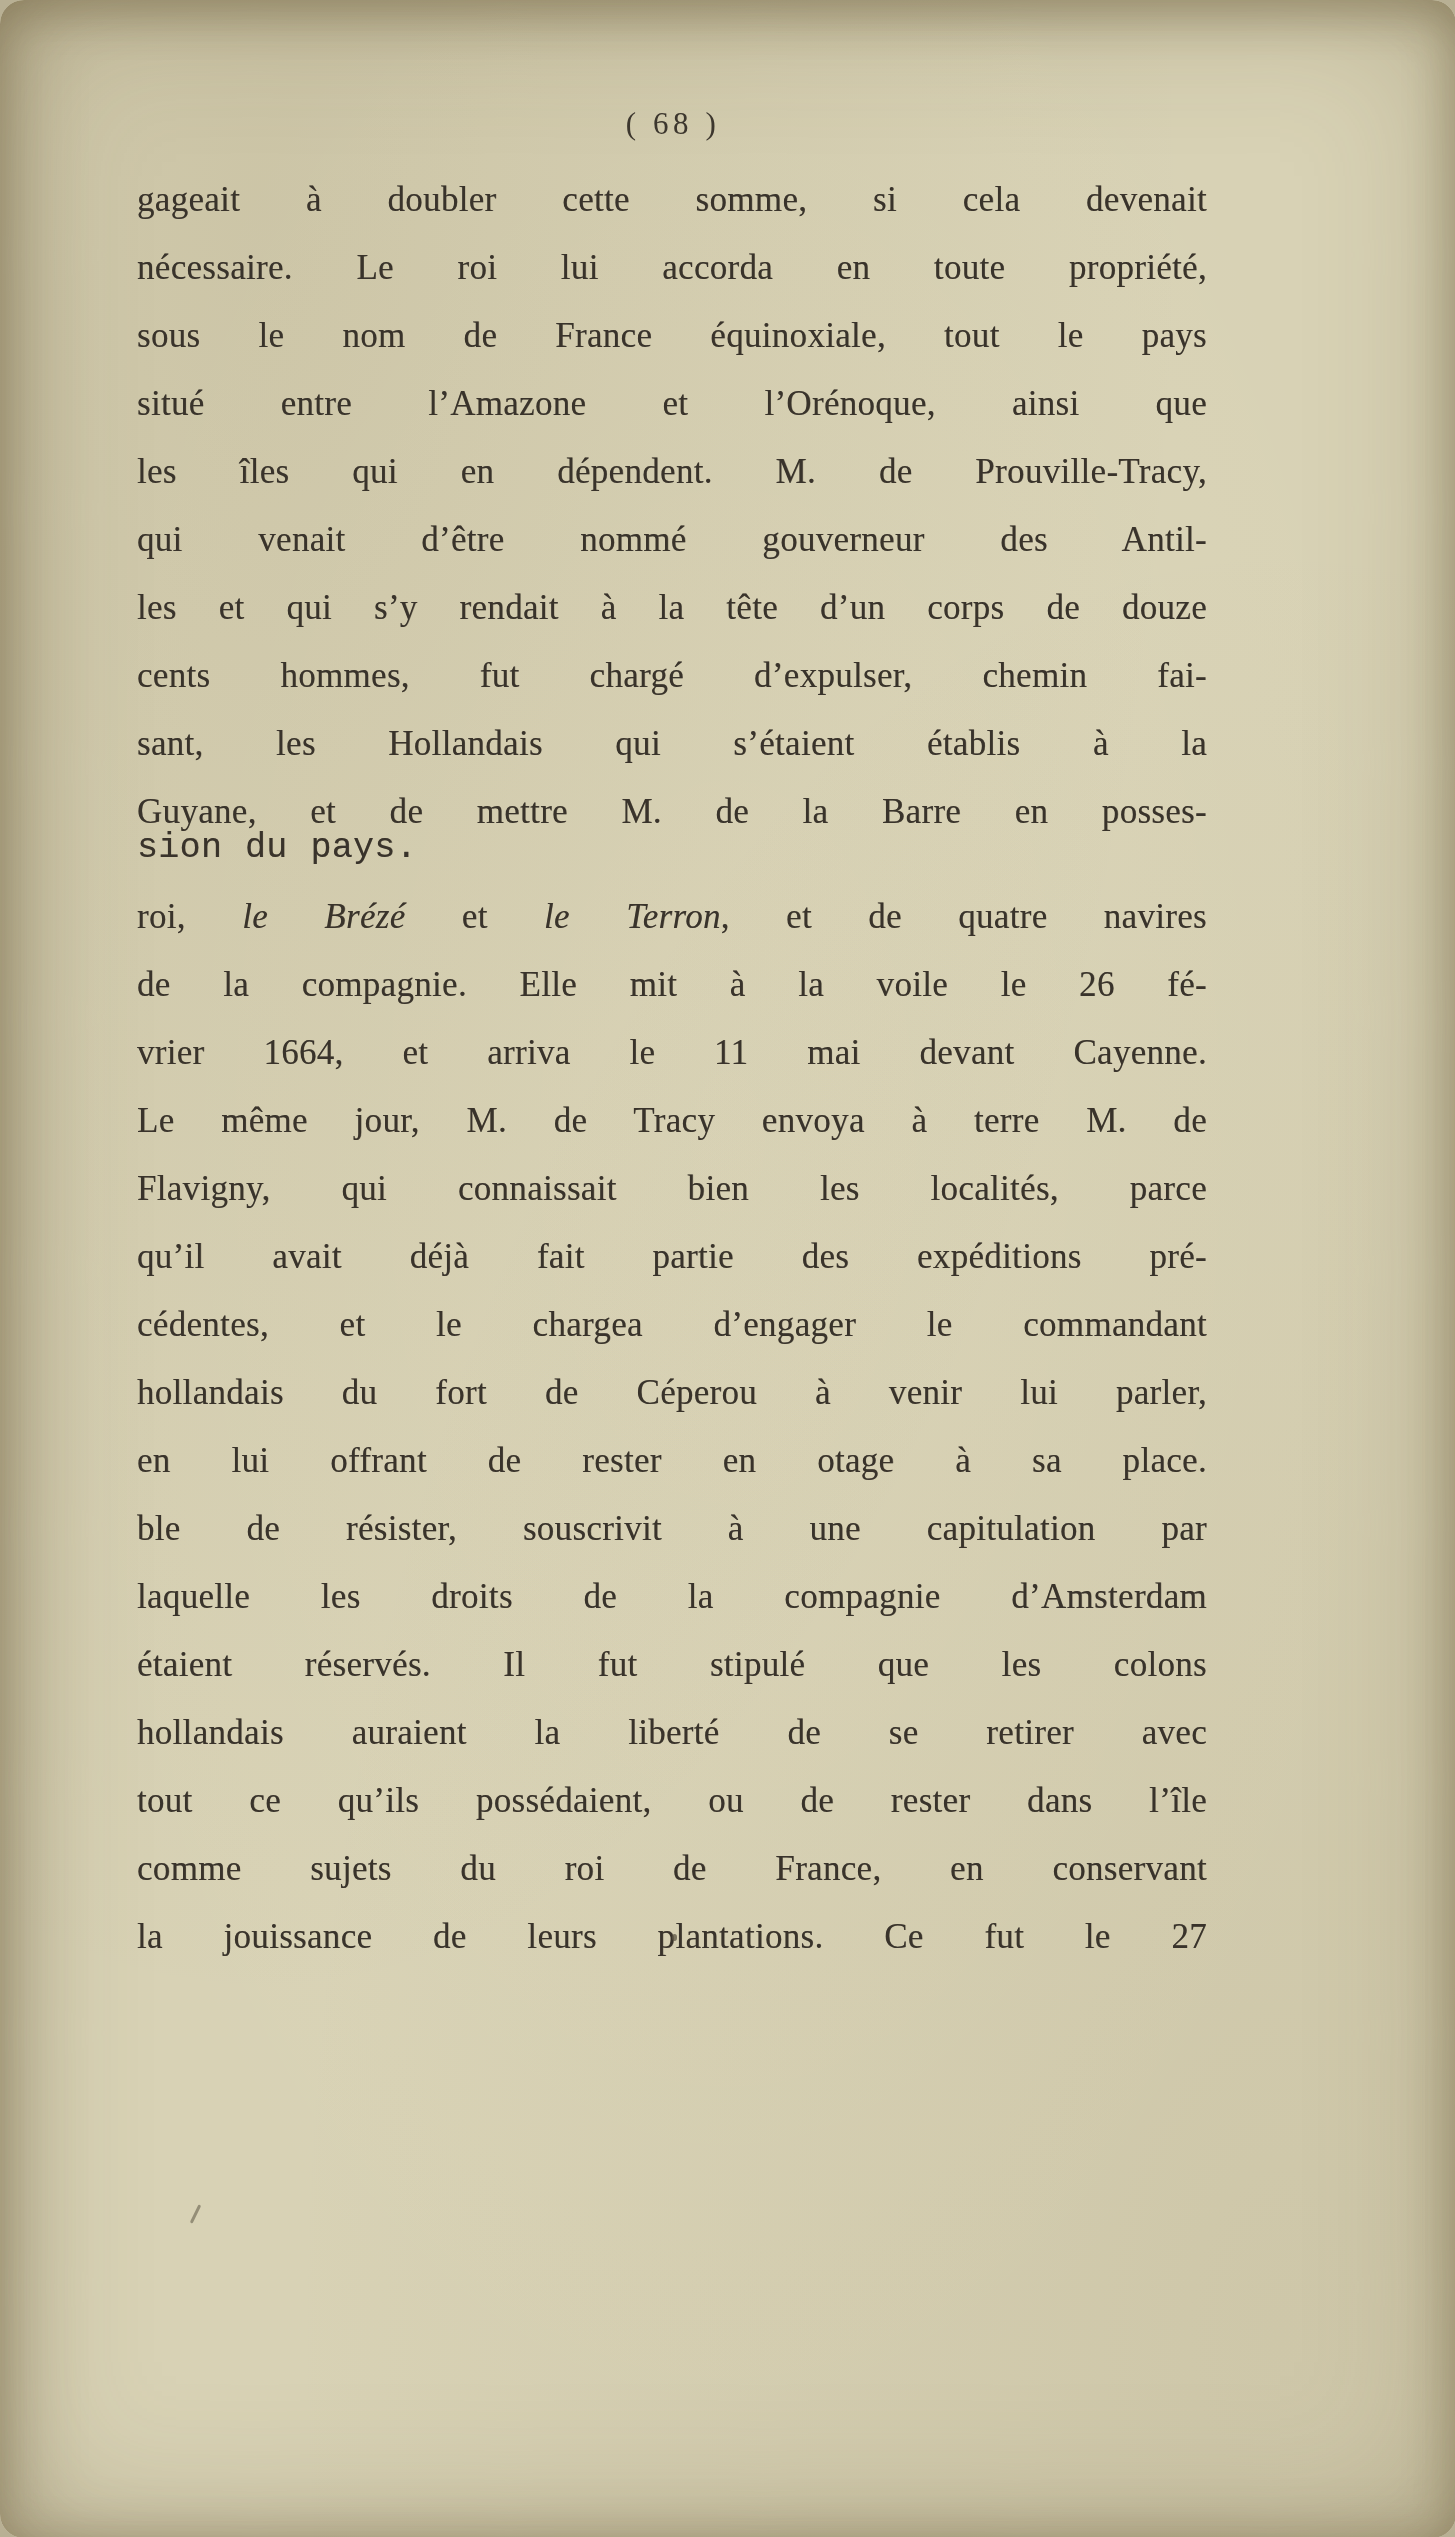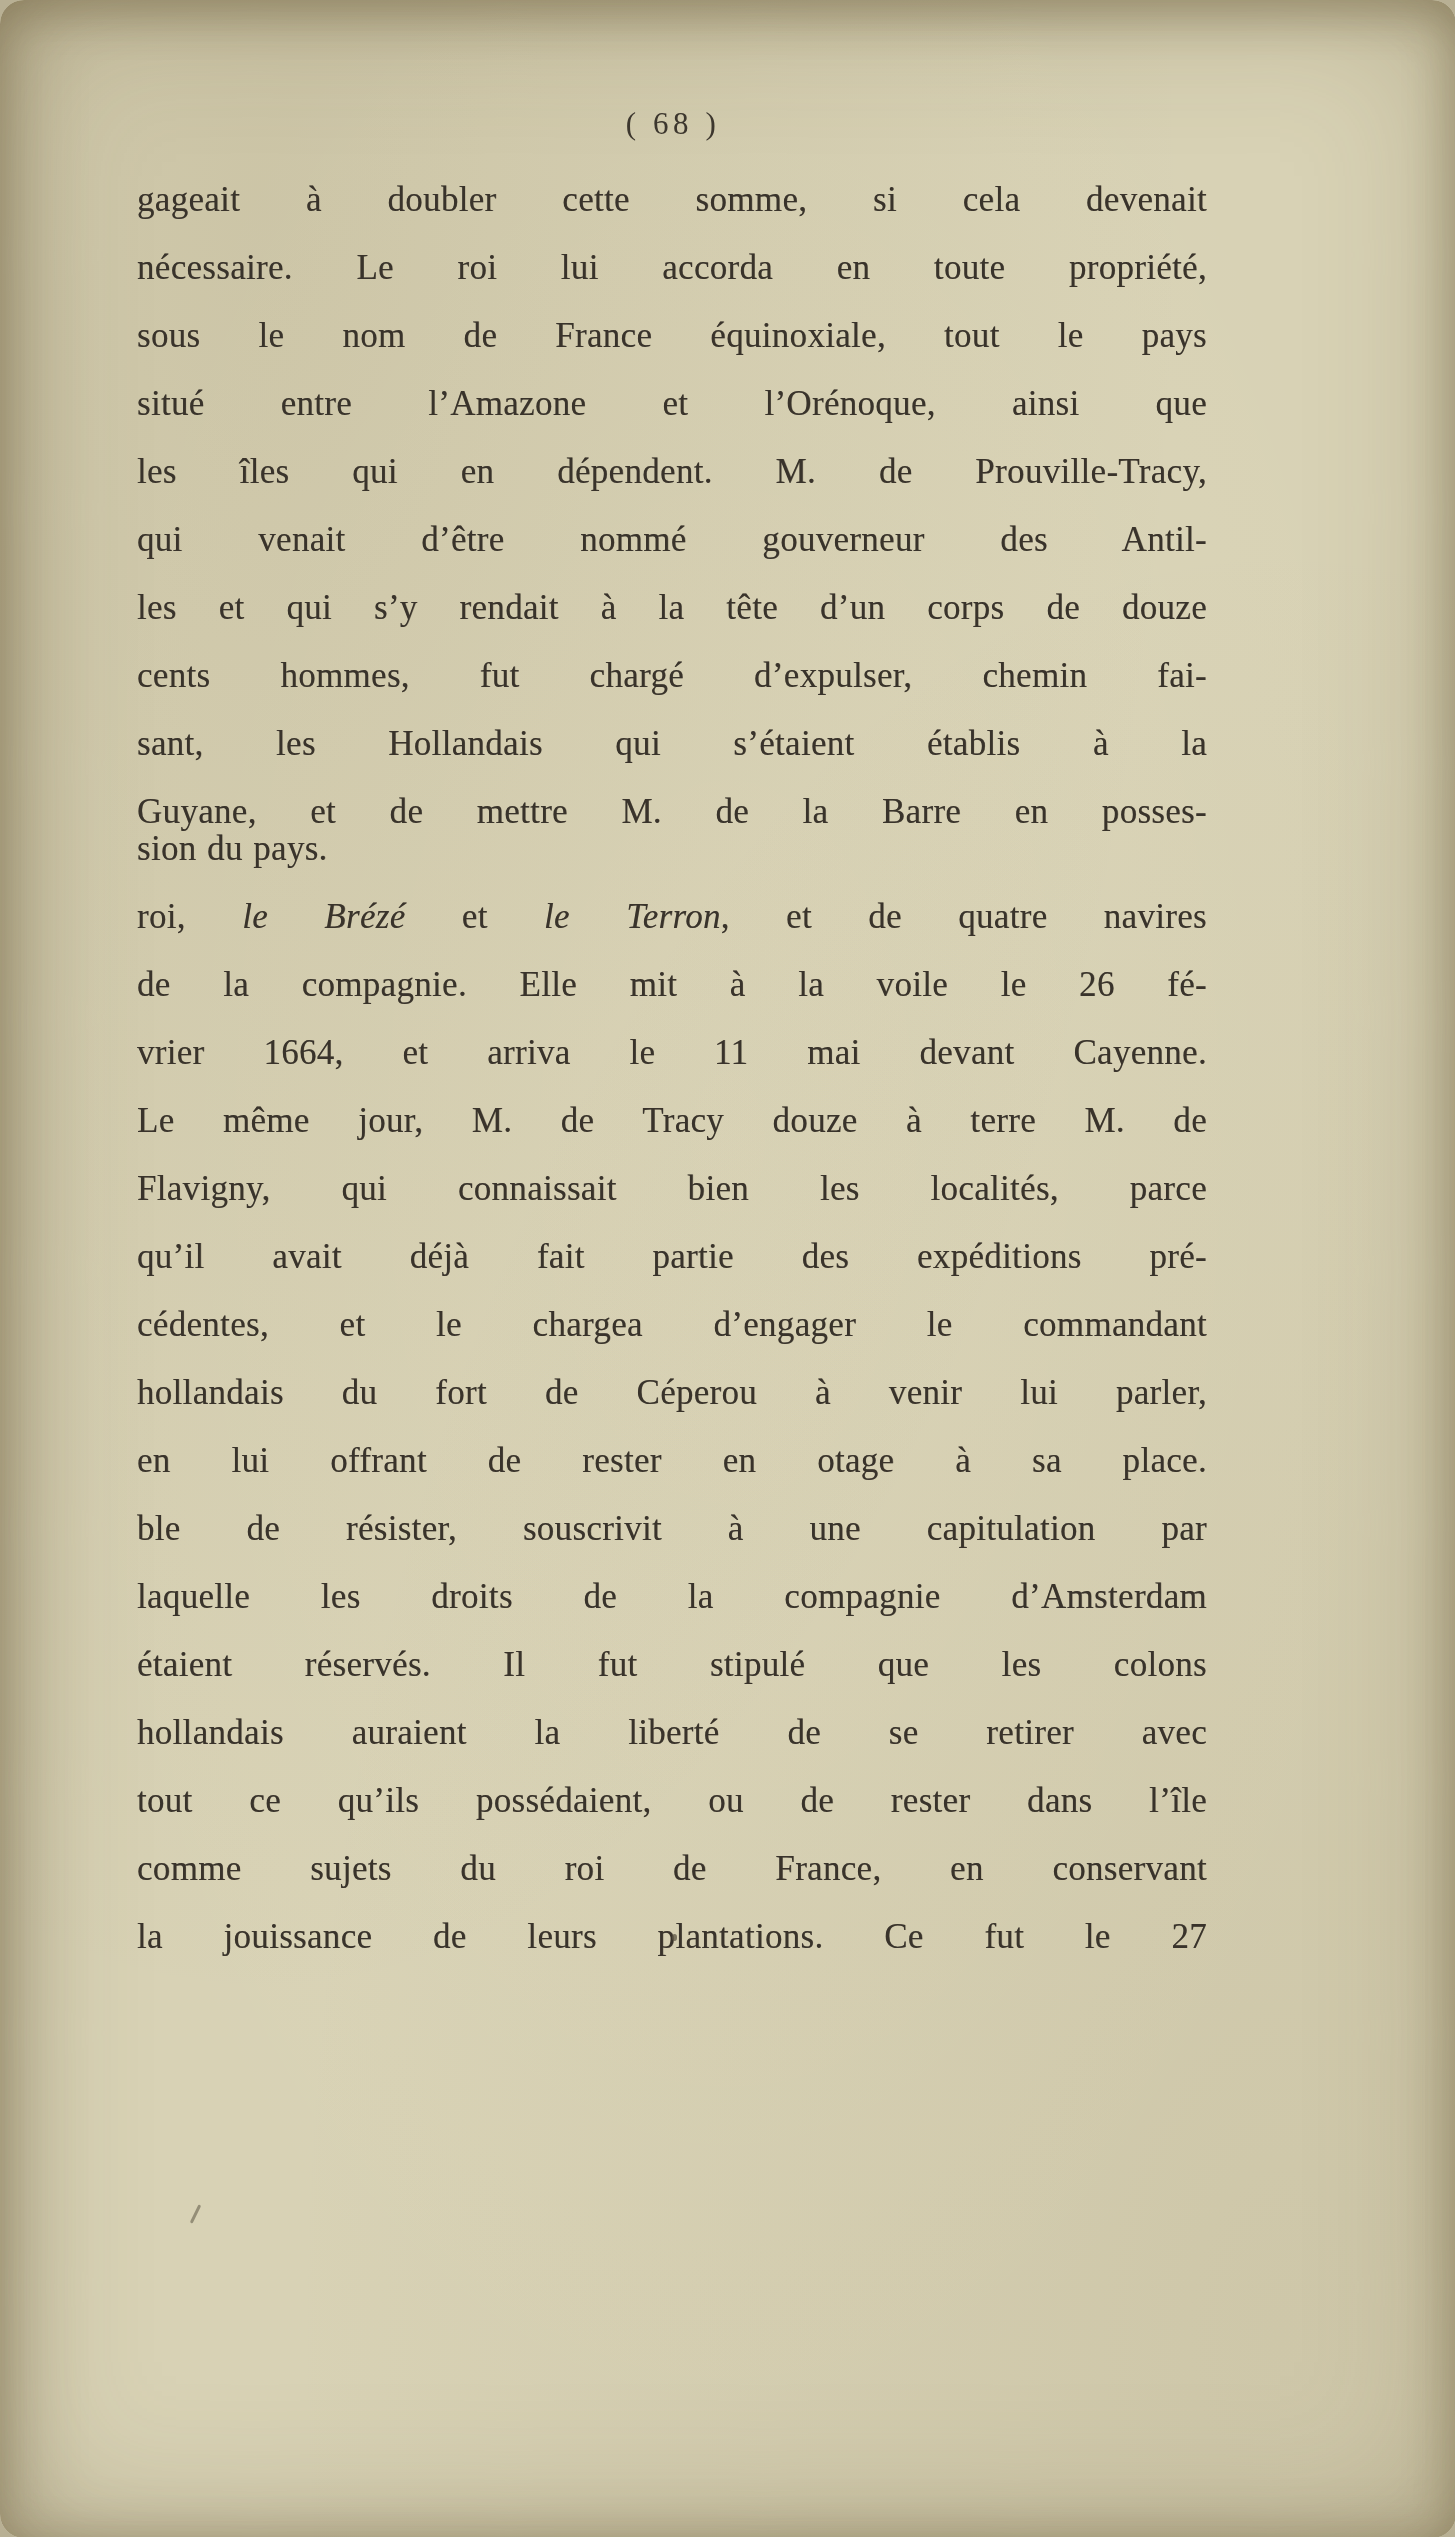--- a/index.html
+++ b/index.html
@@ -52,20 +52,21 @@
   }
   .line.just {
     text-align: justify;
     text-align-last: justify;
     margin-top: 31px;
     -moz-text-align-last: justify;
   }
   .line.nojust {
     text-align: left;
     text-align-last: left;
+    font-family: Liberation Mono, monospace;
   }
   .line.indent {
     text-indent: 45px;
   }
   .ital {
     font-style: italic;
   }
   .speck {
     position: absolute;
     background: #5d5544;
@@ -102,21 +103,21 @@
       <div class="line just"><span>les îles qui en dépendent. M. de Prouville-Tracy,</span></div>
       <div class="line just"><span>qui venait d’être nommé gouverneur des Antil-</span></div>
       <div class="line just"><span>les et qui s’y rendait à la tête d’un corps de douze</span></div>
       <div class="line just"><span>cents hommes, fut chargé d’expulser, chemin fai-</span></div>
       <div class="line just"><span>sant, les Hollandais qui s’étaient établis à la</span></div>
       <div class="line just"><span>Guyane, et de mettre M. de la Barre en posses-</span></div>
       <div class="line nojust"><span>sion du pays.</span></div>
       <div class="line just"><span>roi, </span><span class="ital">le Brézé</span><span> et </span><span class="ital">le Terron</span><span>, et de quatre navires</span></div>
       <div class="line just"><span>de la compagnie. Elle mit à la voile le 26 fé-</span></div>
       <div class="line just"><span>vrier 1664, et arriva le 11 mai devant Cayenne.</span></div>
-      <div class="line just"><span>Le même jour, M. de Tracy douze à terre M. de</span></div>
+      <div class="line just"><span>Le même jour, M. de Tracy envoya à terre M. de</span></div>
       <div class="line just"><span>Flavigny, qui connaissait bien les localités, parce</span></div>
       <div class="line just"><span>qu’il avait déjà fait partie des expéditions pré-</span></div>
       <div class="line just"><span>cédentes, et le chargea d’engager le commandant</span></div>
       <div class="line just"><span>hollandais du fort de Céperou à venir lui parler,</span></div>
       <div class="line just"><span>en lui offrant de rester en otage à sa place.</span></div>
       <div class="line just"><span>ble de résister, souscrivit à une capitulation par</span></div>
       <div class="line just"><span>laquelle les droits de la compagnie d’Amsterdam</span></div>
       <div class="line just"><span>étaient réservés. Il fut stipulé que les colons</span></div>
       <div class="line just"><span>hollandais auraient la liberté de se retirer avec</span></div>
       <div class="line just"><span>tout ce qu’ils possédaient, ou de rester dans l’île</span></div>

